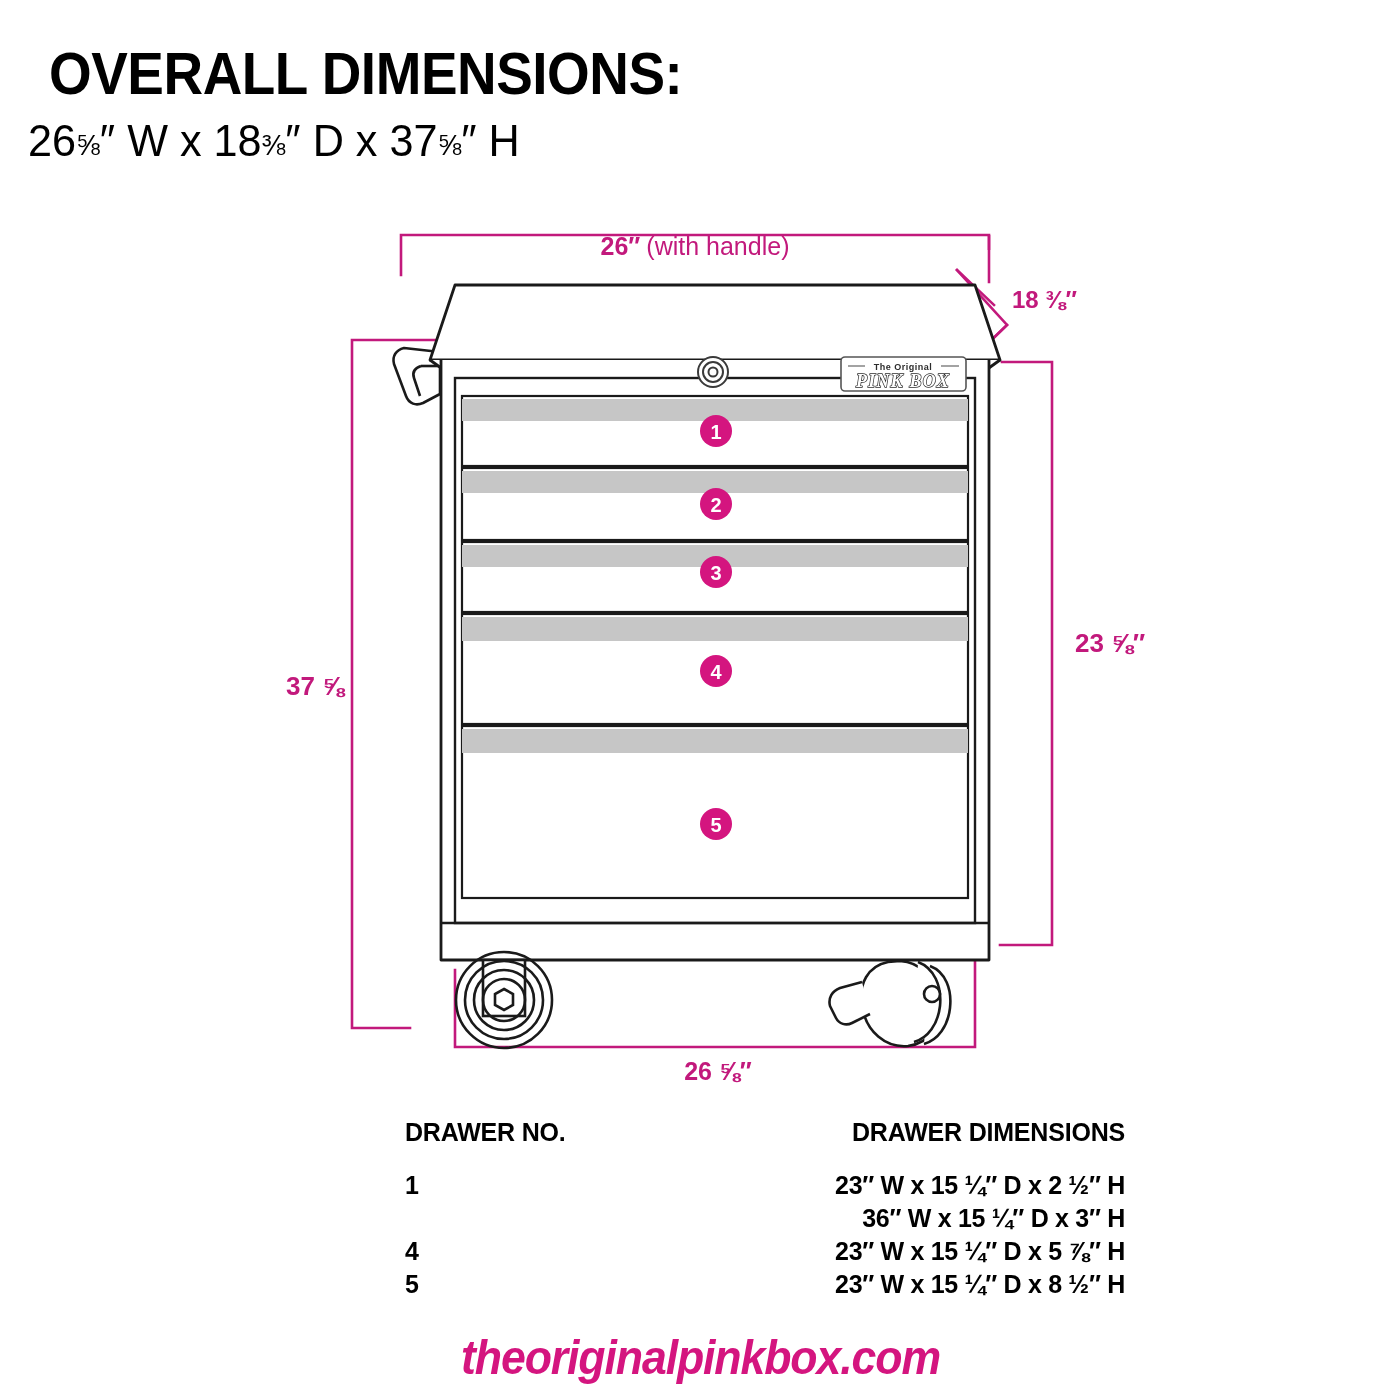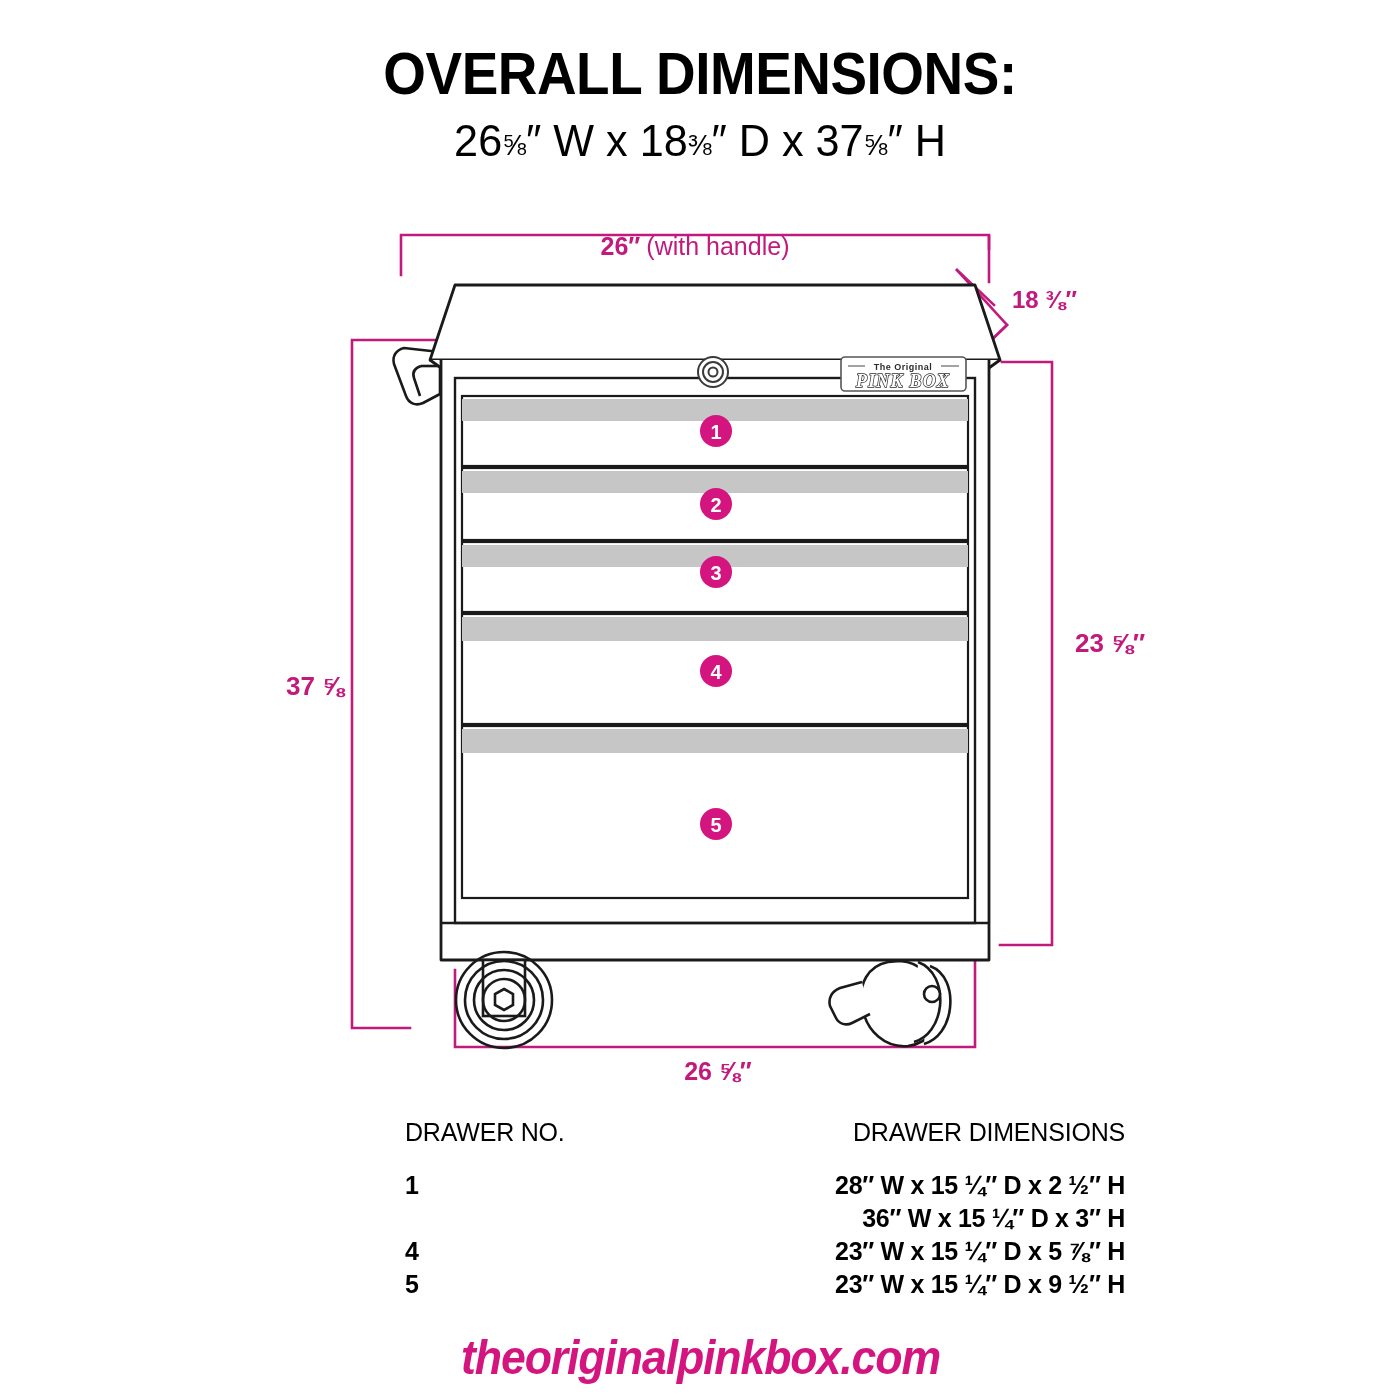--- a/index.html
+++ b/index.html
@@ -15,21 +15,20 @@
     overflow: hidden;
     position: relative;
   }
 
   
   .header {
     position: absolute;
     top: 44px;
     left: 0;
     width: 1400px;
-    text-align: center;
   }
   .title {
     font-size: 59px;
     font-weight: bold;
     letter-spacing: -0.5px;
     line-height: 1.02;
     margin: 0;
     transform: scaleX(0.93);
   }
   .subtitle {
@@ -57,21 +56,21 @@
   
   .spec-table {
     position: absolute;
     top: 1118px;
     left: 405px;
     width: 720px;
   }
   .spec-head {
     display: flex;
     font-size: 25px;
-    font-weight: normal;
+    font-weight: bold;
     letter-spacing: -0.2px;
     margin-bottom: 22px;
   }
   .spec-row {
     display: flex;
     font-size: 25px;
     font-weight: bold;
     letter-spacing: -0.3px;
     line-height: 1.32;
   }
@@ -232,30 +231,30 @@
 </div>
 
 <div class="spec-table">
   <div class="spec-head">
     <div class="col-no">DRAWER NO.</div>
     <div class="col-dim">DRAWER DIMENSIONS</div>
   </div>
 
   <div class="spec-row">
     <div class="col-no">1</div>
-    <div class="col-dim">28″ W x 15 ¼″ D x 2 ½″ H</div>
+    <div class="col-dim">23″ W x 15 ¼″ D x 2 ½″ H</div>
   </div>
   <div class="spec-row">
     <div class="col-dim">36″ W x 15 ¼″ D x 3″ H</div>
   </div>
   <div class="spec-row">
     <div class="col-no">4</div>
     <div class="col-dim">23″ W x 15 ¼″ D x 5 ⅞″ H</div>
   </div>
   <div class="spec-row">
     <div class="col-no">5</div>
-    <div class="col-dim">23″ W x 15 ¼″ D x 9 ½″ H</div>
+    <div class="col-dim">23″ W x 15 ¼″ D x 8 ½″ H</div>
   </div>
 </div>
 
 <div class="footer">
   <span class="footer-url">theoriginalpinkbox.com</span>
 </div>
 
 </body></html>

